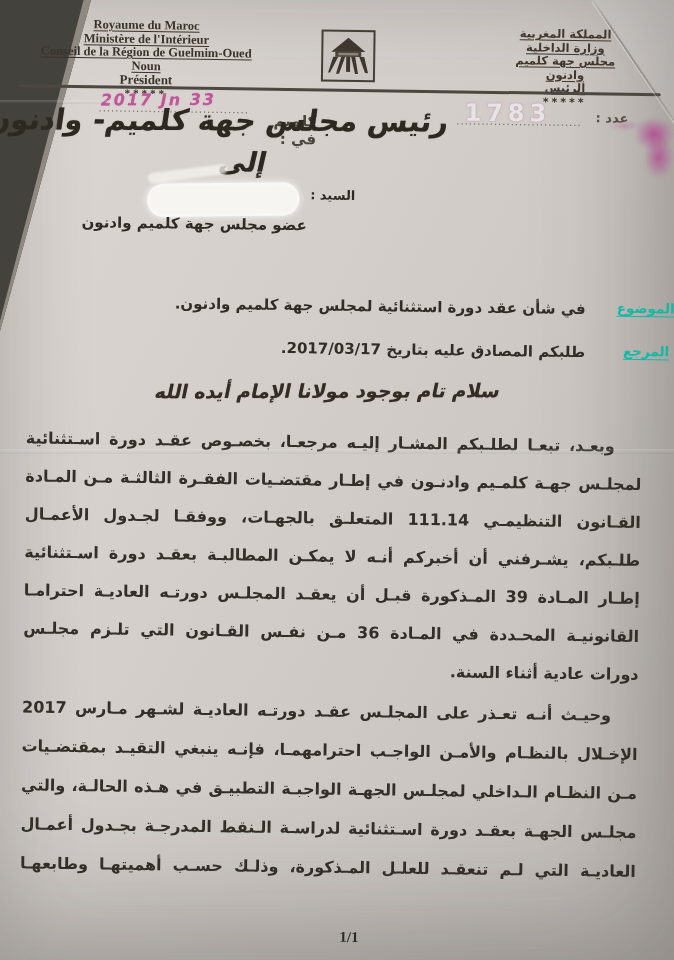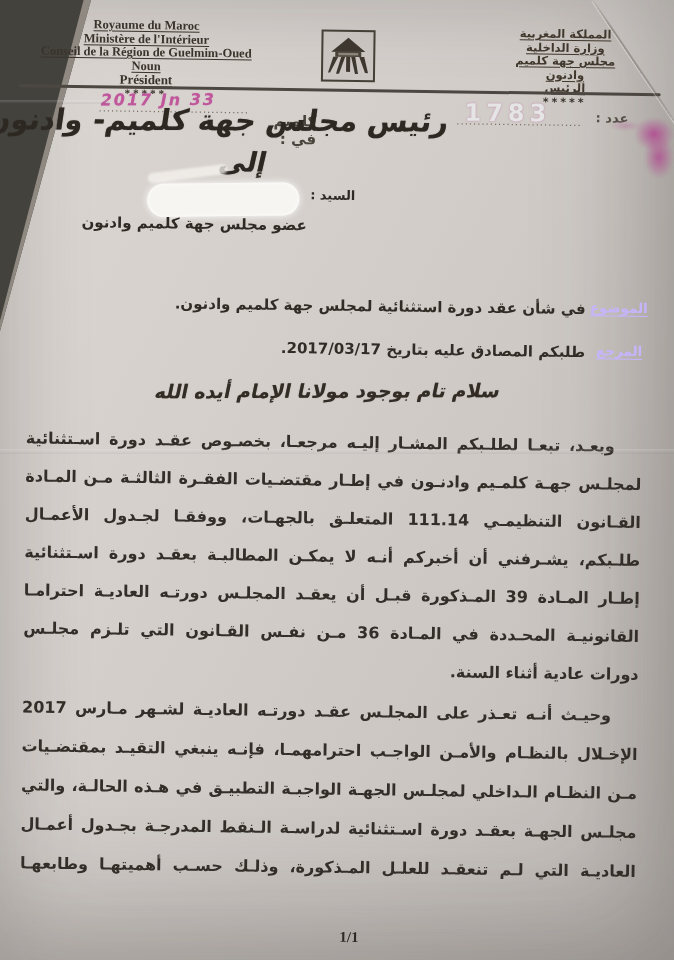--- a/index.html
+++ b/index.html
@@ -111,22 +111,22 @@
   .recipient-label{
     position:absolute;left:288px;top:183px;width:70px;direction:rtl;
     font-size:13px;font-weight:bold;color:#2f2a24;white-space:nowrap;
   }
   .recipient-role{
     position:absolute;left:58px;top:212px;width:252px;direction:rtl;text-align:right;
     font-size:15px;font-weight:bold;color:#2f2a24;white-space:nowrap;
   }
   
   .meta-label{
-    position:absolute;direction:rtl;font-size:13.5px;font-weight:bold;color:#c4b5fd;
-    text-decoration:underline;text-underline-offset:3px;white-space:nowrap;
+    position:absolute;direction:rtl;font-size:13.5px;font-weight:bold;color:#14b8a6;
+    text-decoration:underline;text-underline-offset:3px;white-space:nowrap;margin-left:27px;
   }
   .subject-label{left:594px;top:291px;}
   .reference-label{left:601px;top:334px;}
   .meta-text{
     position:absolute;direction:rtl;text-align:right;font-size:15px;font-weight:bold;
     color:#322c26;white-space:nowrap;
   }
   .subject-text{left:170px;top:292px;width:420px;}
   .reference-text{left:255px;top:335px;width:335px;}
   

